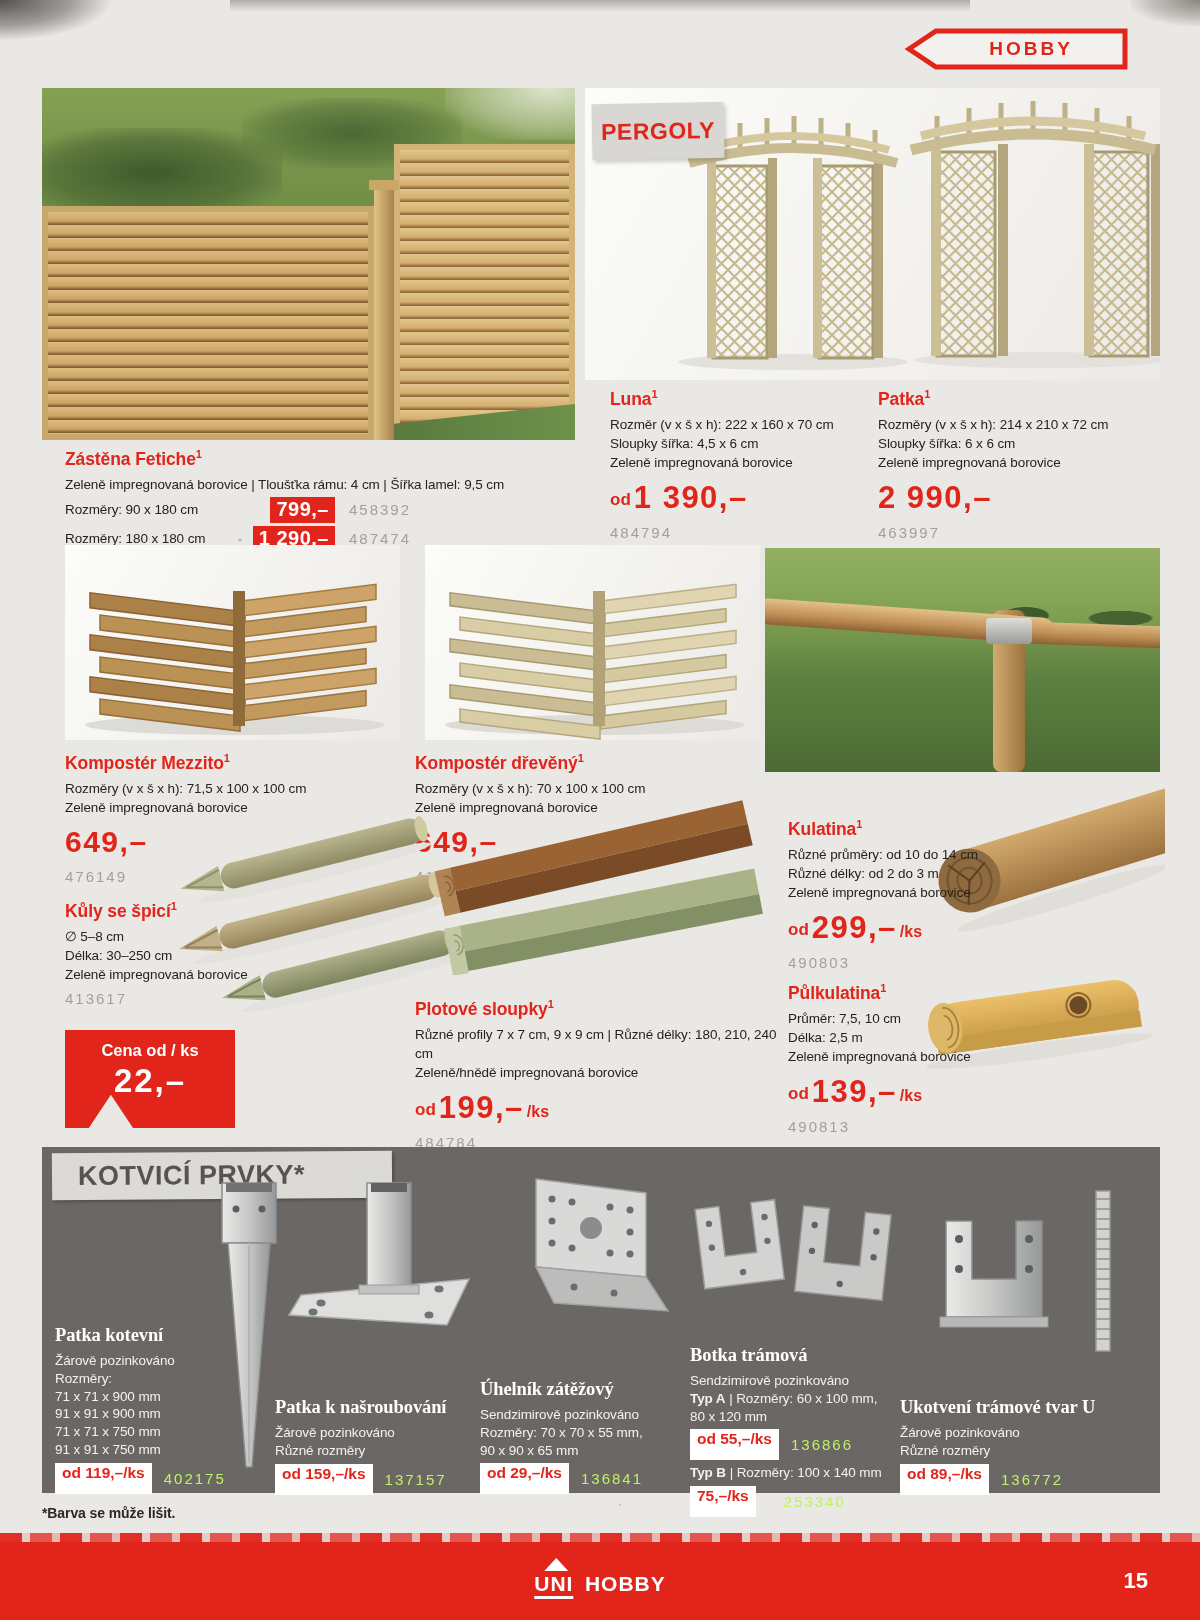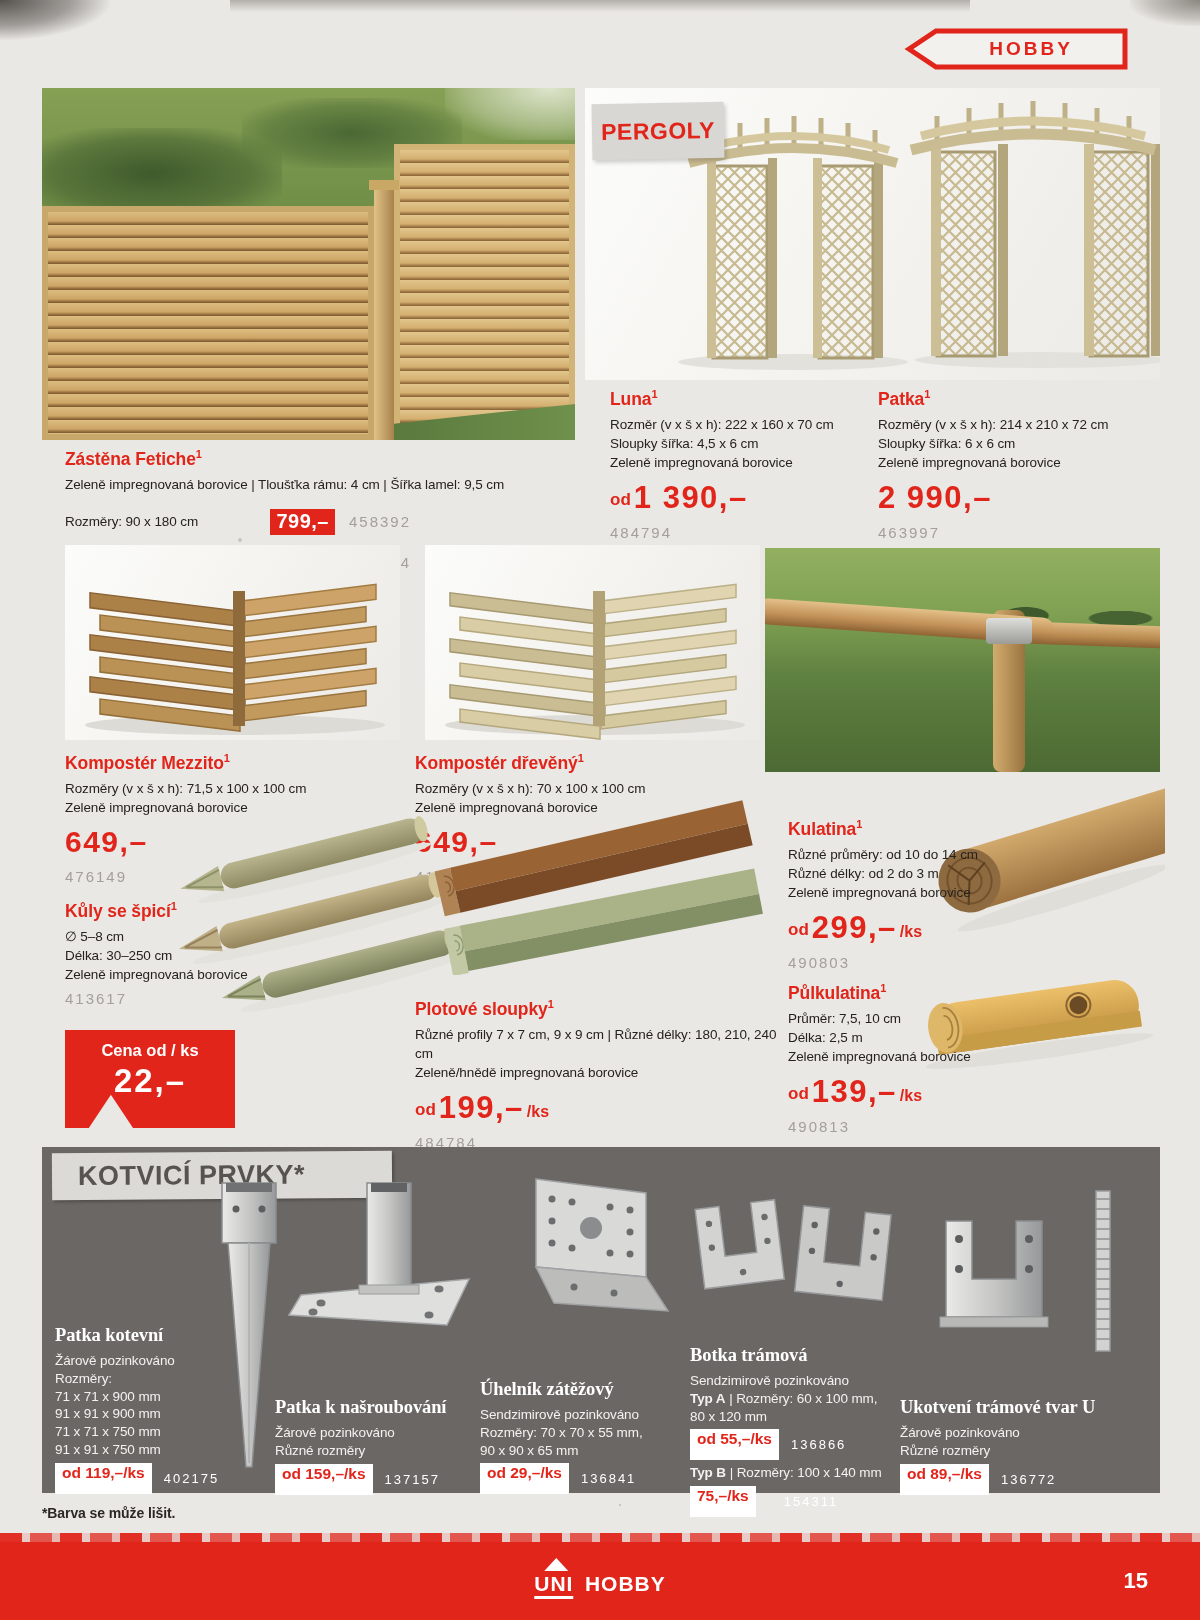--- a/index.html
+++ b/index.html
@@ -60,21 +60,21 @@
   .pblock{position:absolute;}
   .p-title{color:var(--red);font-weight:bold;font-size:17.5px;margin-bottom:5px;letter-spacing:-.1px;}
   .p-title sup{font-size:11px;}
   .p-line{font-size:13.5px;color:var(--ink);line-height:1.42;letter-spacing:-.1px;}
   .p-code{color:var(--code);font-size:15px;letter-spacing:2px;margin-top:11px;}
   .price-row{display:flex;align-items:flex-end;gap:3px;color:var(--red);margin-top:10px;}
   .price-od{font-size:17px;font-weight:bold;padding-bottom:3px;}
   .price-big{font-size:31px;font-weight:bold;letter-spacing:1.5px;line-height:1;}
   .price-unit{font-size:16px;font-weight:bold;padding-bottom:2px;}
   .chip-red{display:inline-block;background:var(--red);color:#fff;font-weight:bold;font-size:20px;padding:1px 6px 2px;letter-spacing:.5px;}
-  .z-row{display:flex;align-items:center;margin-top:15px;}
+  .z-row{display:flex;align-items:center;margin-top:3px;}
   .z-dim{width:178px;}
   .z-price{width:92px;display:flex;justify-content:flex-end;margin-right:14px;}
 
   
   .badge22{left:65px;top:1030px;width:170px;height:98px;background:var(--red);
     clip-path:polygon(0 0,100% 0,100% 100%,40% 100%,27% 66%,14% 100%,0 100%);
     display:flex;flex-direction:column;align-items:center;padding-top:11px;}
   .badge22 .b-label{color:#fff;font-weight:bold;font-size:16.5px;}
   .badge22 .b-price{color:#fff;font-weight:bold;font-size:33px;letter-spacing:2px;margin-top:2px;}
 
@@ -99,21 +99,21 @@
   
   .kotvici{left:42px;top:1147px;width:1118px;height:346px;background:var(--sect);}
   .kotvici-label{position:absolute;left:10px;top:5px;width:340px;height:47px;background:#dbdad6;
     display:flex;align-items:center;padding-left:26px;transform:rotate(-.4deg);box-shadow:2px 2px 3px rgba(0,0,0,.25);}
   .kotvici-label span{color:#575450;font-weight:bold;font-size:27px;letter-spacing:.5px;}
   .k-title{color:#fff;font-weight:bold;font-size:18.5px;margin-bottom:6px;letter-spacing:-.1px;font-family:Liberation Serif, serif;}
   .k-line{font-size:13.5px;color:#f3f2f0;line-height:1.32;letter-spacing:-.1px;}
   .k-line b{font-weight:bold;}
   .chip-row{display:flex;align-items:center;margin-top:4px;}
   .chip-w{display:inline-block;background:#fff;color:var(--red);font-weight:bold;font-size:15.5px;padding:1px 7px 12px;}
-  .k-code{color:#ffffff;font-size:13px;letter-spacing:2px;margin-left:12px;}
+  .k-code{color:#bef264;font-size:15px;letter-spacing:2px;margin-left:12px;}
 
   .footnote{left:42px;top:1505px;font-size:14px;color:#2b2824;font-weight:bold;letter-spacing:-.1px;}
 
   
   .footer{left:0;top:1542px;width:1200px;height:78px;background:var(--red);}
   .footer::before{content:"";position:absolute;left:0;top:-9px;width:100%;height:10px;
     background:repeating-linear-gradient(90deg,rgba(225,37,27,.95) 0 22px,rgba(225,37,27,.15) 22px 30px,rgba(225,37,27,.75) 30px 52px,rgba(225,37,27,.25) 52px 60px);}
   .brand-logo{position:absolute;left:50%;top:30px;transform:translateX(-50%);white-space:nowrap;}
   .brand-roof{position:absolute;left:10px;top:-14px;width:0;height:0;border-left:12px solid transparent;border-right:12px solid transparent;border-bottom:13px solid #fff;}
   .brand-uni{color:#fff;font-weight:bold;font-size:21px;letter-spacing:1px;border-bottom:3px solid #fff;padding-bottom:1px;}
@@ -587,21 +587,21 @@
       <div class="k-line">Sendzimirově pozinkováno</div>
       <div class="k-line"><b>Typ A</b><span> | Rozměry: 60 x 100 mm,</span></div>
       <div class="k-line">80 x 120 mm</div>
       <div class="chip-row">
         <span class="chip-w">od 55,–/ks</span>
         <span class="k-code">136866</span>
       </div>
       <div class="k-line" style="margin-top:4px;"><b>Typ B</b><span> | Rozměry: 100 x 140 mm</span></div>
       <div class="chip-row">
         <span class="chip-w">75,–/ks</span>
-        <span class="k-code" style="margin-left:28px;">154311</span>
+        <span class="k-code" style="margin-left:28px;">253340</span>
       </div>
     </div>
 
     <div class="abs" style="left:858px;top:250px;width:250px;">
       <div class="k-title">Ukotvení trámové tvar U</div>
       <div class="k-line">Žárově pozinkováno</div>
       <div class="k-line">Různé rozměry</div>
       <div class="chip-row">
         <span class="chip-w">od 89,–/ks</span>
         <span class="k-code">136772</span>

